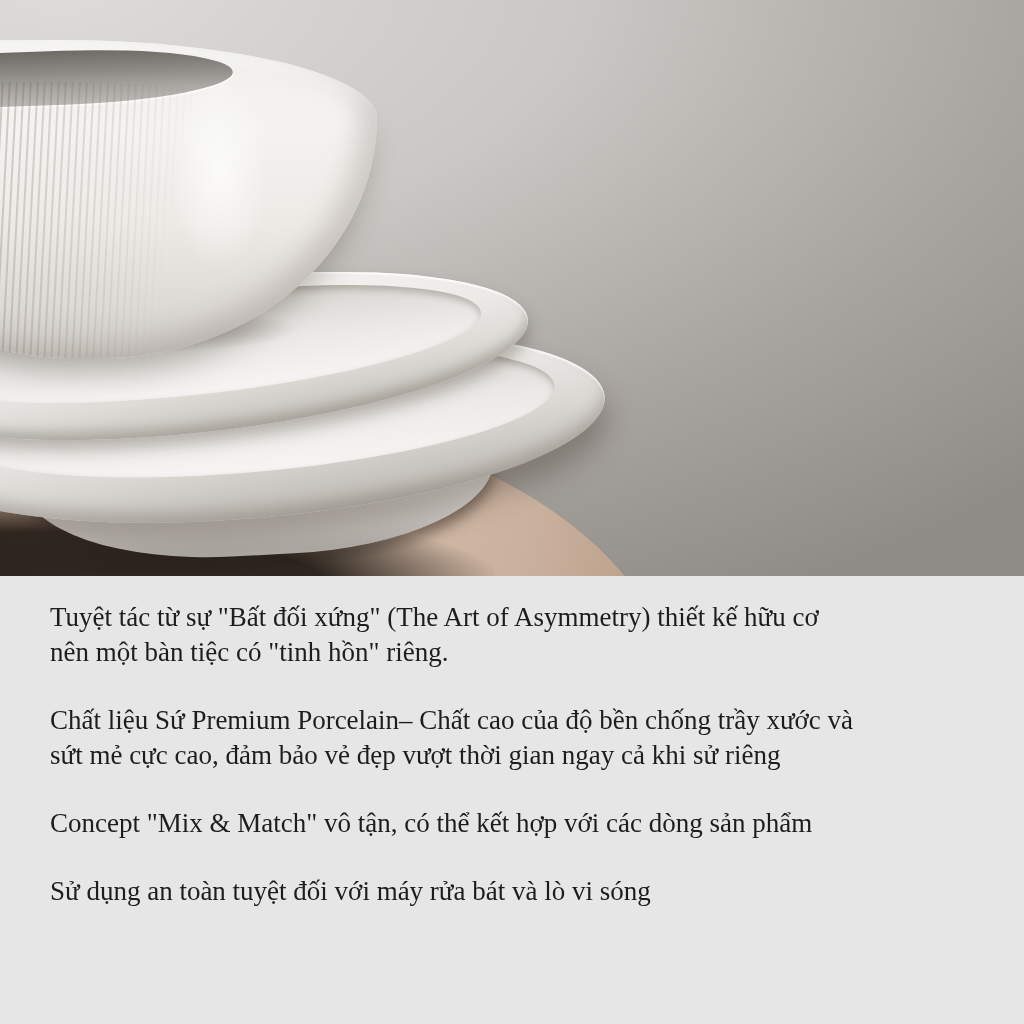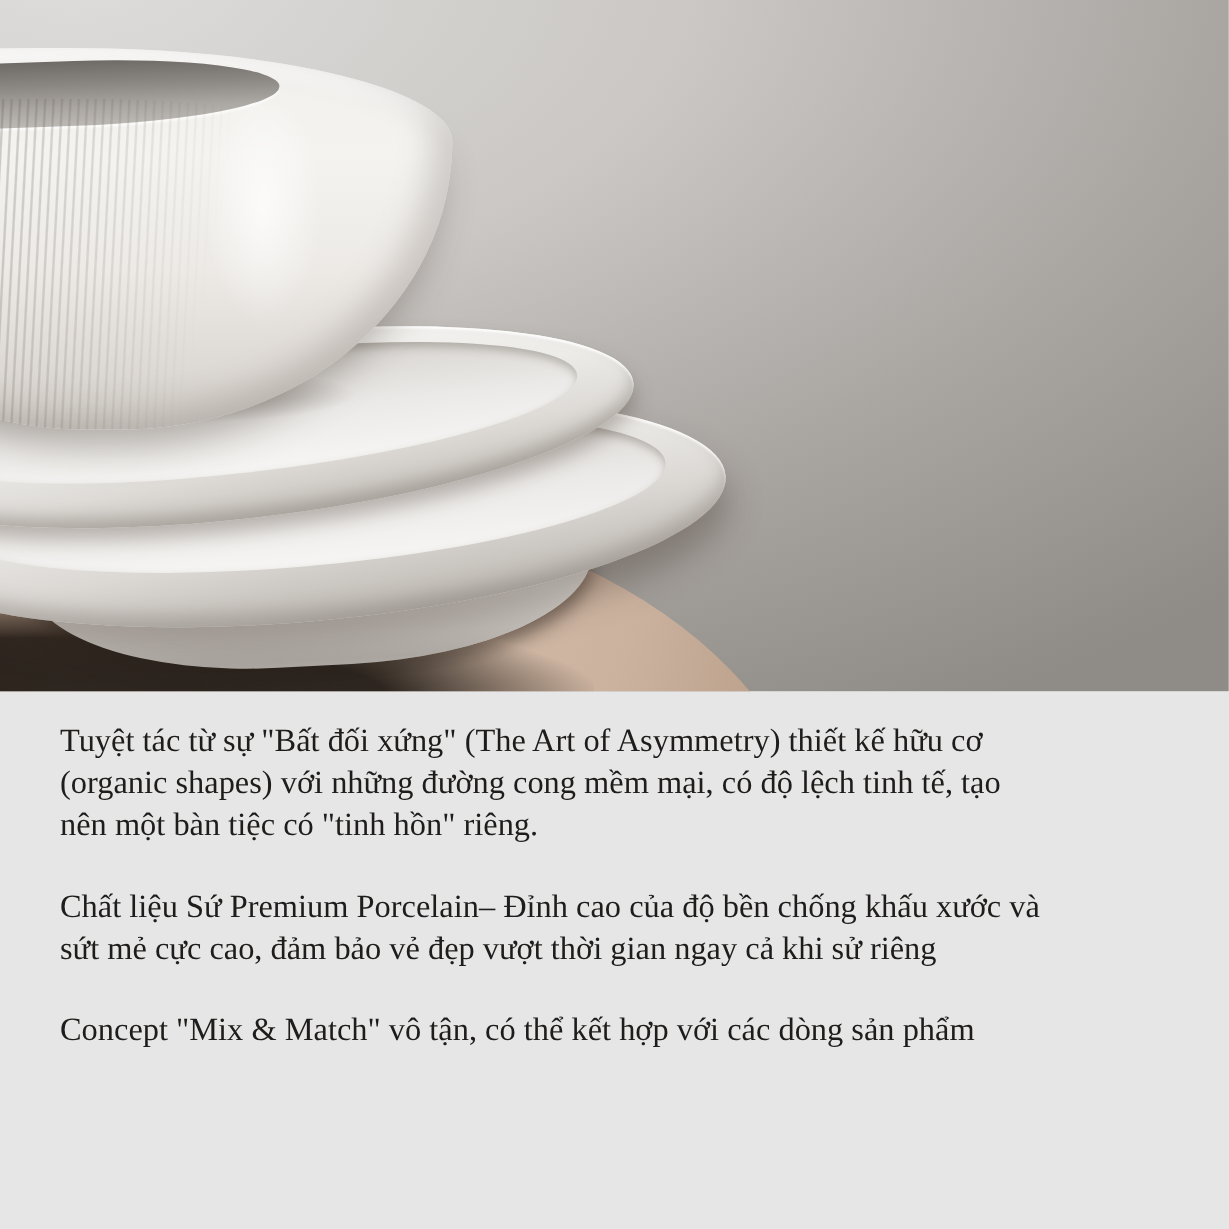--- a/index.html
+++ b/index.html
@@ -115,25 +115,27 @@
     <div class="bowl">
       <div class="bowl-interior"></div>
       <div class="bowl-ribs"></div>
       <div class="bowl-sheen"></div>
     </div>
   </figure>
 
   <section class="description">
     <p>
       <span class="line">Tuyệt tác từ sự "Bất đối xứng" (The Art of Asymmetry) thiết kế hữu cơ</span>
-      <span class="line">(organic shapes) với những đường cong mềm mại, có độ lệch tinh tế, tạo</span>
       <span class="line">nên một bàn tiệc có "tinh hồn" riêng.</span>
     </p>
     <p>
-      <span class="line">Chất liệu Sứ Premium Porcelain– Đỉnh cao của độ bền chống khấu xước và</span>
+      <span class="line">Chất liệu Sứ Premium Porcelain– Chất cao của độ bền chống trầy xước và</span>
       <span class="line">sứt mẻ cực cao, đảm bảo vẻ đẹp vượt thời gian ngay cả khi sử riêng</span>
     </p>
     <p>
       <span class="line">Concept "Mix &amp; Match" vô tận, có thể kết hợp với các dòng sản phẩm</span>
+    </p>
+    <p>
+      <span class="line">Sử dụng an toàn tuyệt đối với máy rửa bát và lò vi sóng</span>
     </p>
   </section>
 
 </div>
 
 </body></html>

